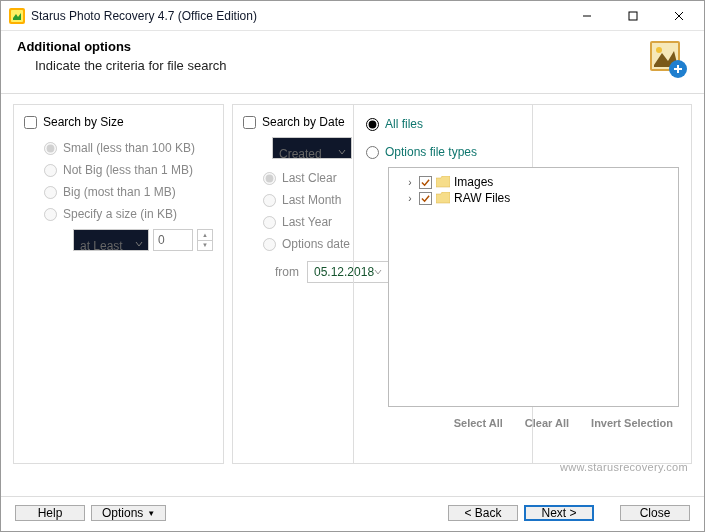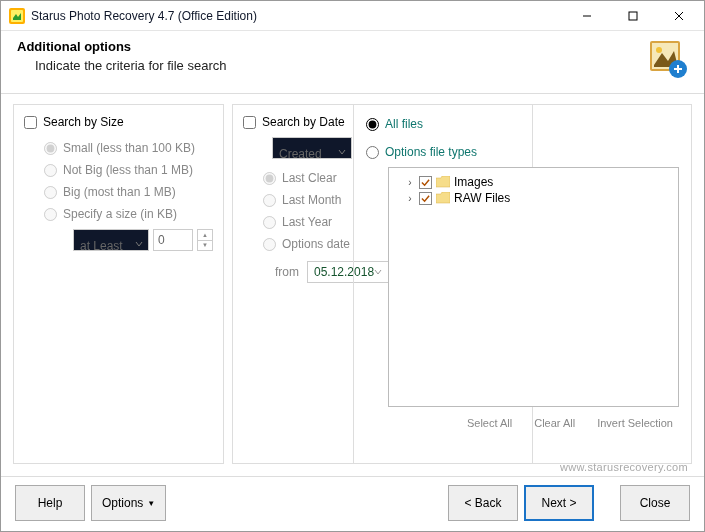--- a/index.html
+++ b/index.html
@@ -48,27 +48,27 @@
 .optrow { display: flex; align-items: center; gap: 6px; padding: 2px 0; }
 .optrow input[type=radio] { width: 13px; height: 13px; accent-color: #000; }
 .optrow label { color: #0f766e; }
 .filelist { border: 1px solid #bbb; background: #fff; height: 240px; margin: 6px 0 0 22px; padding: 6px 4px; }
 .treeitem { display:flex; align-items:center; gap:4px; padding:1px 0 1px 12px; color:#000;}
 .treeitem .expand { width:10px; text-align:center; color:#555; font-size:10px;}
 .treeitem .tcheck { width:13px; height:13px; border:1px solid #888; display:inline-flex; align-items:center; justify-content:center; }
 .treeitem .tcheck svg { width:9px; height:9px; }
 .treeitem .foldericon { width:14px; height:12px; }
 .linkrow { display:flex; gap:22px; justify-content:flex-end; margin:10px 6px 0 0;}
-.linkrow span { color:#888; font-size:11px;}
+.linkrow span { color:#888; font-size:11px;font-weight:bold;}
 
 .siteurl { position:absolute; right:16px; bottom:58px; color:#aaa; font-size:11px; letter-spacing:0.3px;}
 
 
 .footer { position:absolute; left:0; right:0; bottom:0; padding: 8px 14px 10px 14px; display:flex; align-items:center; gap:6px; border-top:1px solid #ddd; background:#fff;}
-.btn { border:1px solid #aaa; background:#efefef; height:36px; min-width:70px; padding:0 10px; display:inline-flex; align-items:center; justify-content:center; gap:4px; }
+.btn { border:1px solid #aaa; background:#efefef; height:16px; min-width:70px; padding:0 10px; display:inline-flex; align-items:center; justify-content:center; gap:4px; }
 .btn.primary { border:2px solid #1a73c7; background:#efefef;text-align:center; }
 .btn .tri { font-size:8px; }
 .spacer { flex:1; }
 
 .chev svg, .dropchev svg { width:8px; height:8px; }
 .foldericon svg { width:14px; height:12px; }
 </style>
 </head>
 <body>
 

